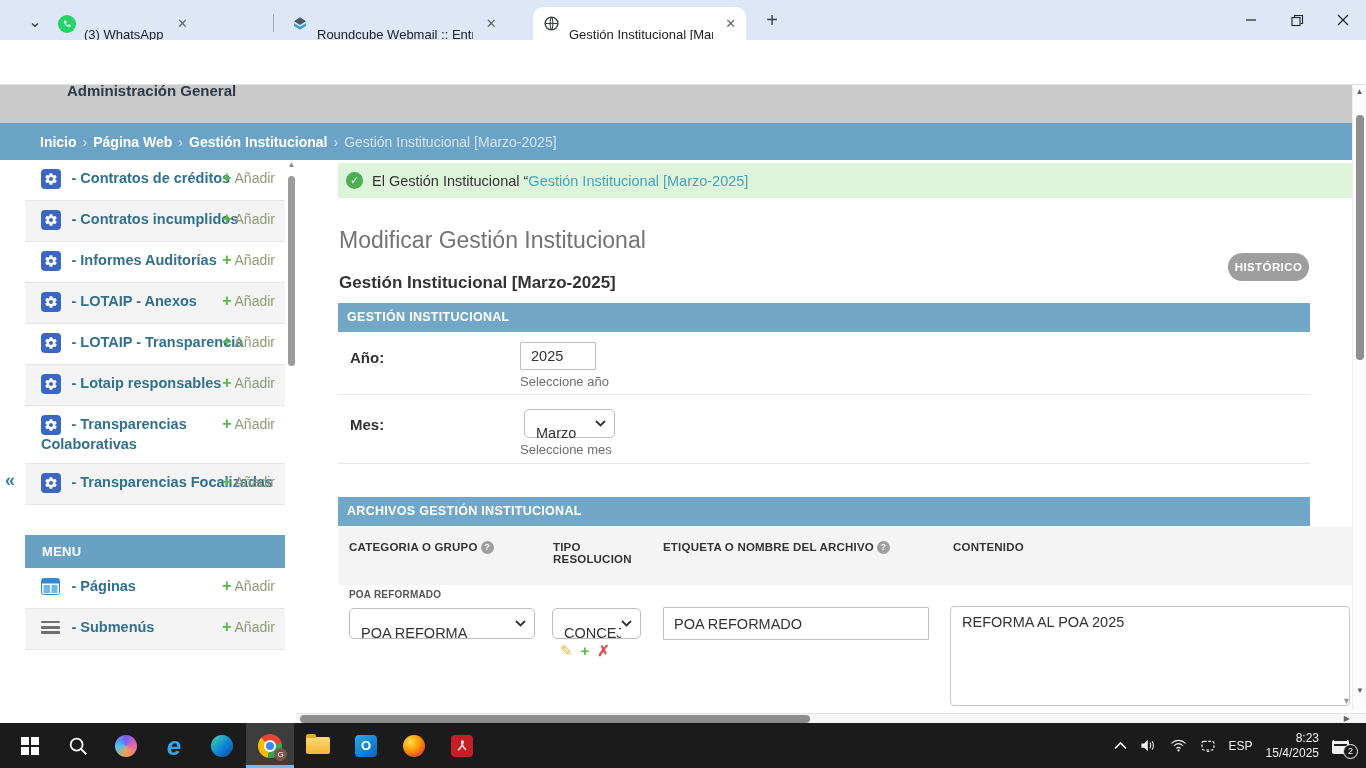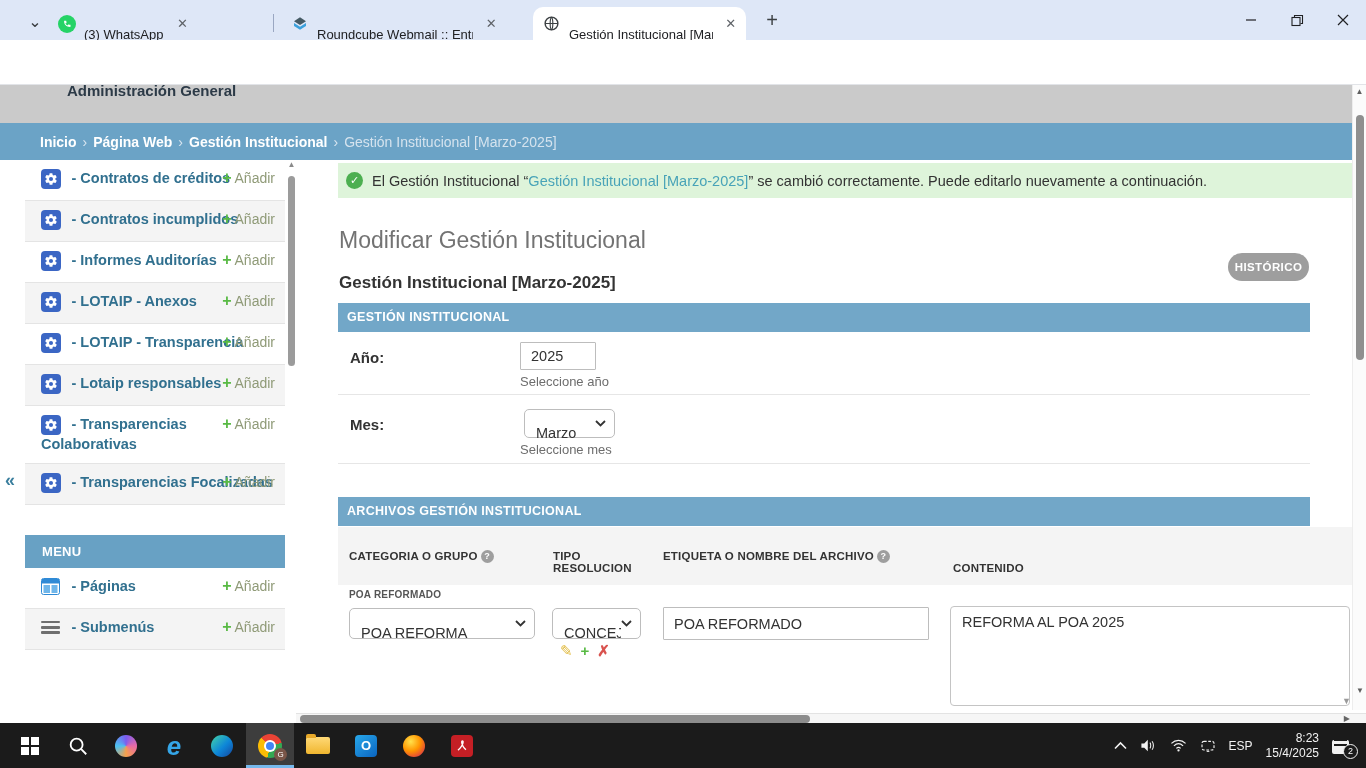--- a/index.html
+++ b/index.html
@@ -69,21 +69,21 @@
   .sec-header { position:absolute; left:0; width:972px; height:29px; background:#72a7c8; color:#fff; font-weight:bold; font-size:12.5px; line-height:29px; padding-left:9px; letter-spacing:.3px; }
   .sec1 { top:143px; }
   .sec2 { top:337px; }
   .f-label { position:absolute; left:12px; font-size:15px; font-weight:bold; color:#333; }
   .f-input { position:absolute; border:1px solid #bdbdbd; border-radius:1px; background:#fff; font-size:14.5px; color:#333; padding:0 10px; font-family:"Liberation Sans",sans-serif; }
   .f-help { position:absolute; font-size:13px; color:#6d6d6d; }
   .f-divider { position:absolute; left:0; width:972px; height:1px; background:#e6e6e6; }
   .sel { position:absolute; border:1px solid #bdbdbd; border-radius:5px; background:#fff; display:flex; align-items:center; padding:0 8px 0 11px; font-size:14.5px; color:#333; }
   .sel .sel-val { flex:1; white-space:nowrap; overflow:hidden;margin-top:18px; }
   .thead { position:absolute; left:0; top:367px; width:1014px; height:58px; background:#f4f4f4; font-size:11.5px; font-weight:bold; color:#333; }
-  .th { position:absolute; top:23px; letter-spacing:.2px; }
+  .th { position:absolute; top:14px; letter-spacing:.2px; }
   .help-ic { display:inline-block; width:13px; height:13px; border-radius:50%; background:#9e9e9e; color:#fff; font-size:9px; line-height:13px; text-align:center; font-weight:bold; margin-left:3px; vertical-align:top; }
   .group-label { position:absolute; left:11px; top:429px; font-size:10px; font-weight:bold; color:#555; letter-spacing:.2px; }
   .row-actions { position:absolute; left:222px; top:482px; display:flex; gap:8px; font-size:15px; }
   .act-edit { color:#e0b93c; }
   .act-add { color:#58ba44; font-weight:bold; }
   .act-del { color:#d9534f; font-weight:bold; }
   .textarea { position:absolute; left:612px; top:446px; width:400px; height:100px; border:1px solid #c4c4c4; border-radius:4px; background:#fff; padding:7px 11px; font-size:14.5px; color:#333; }
   .ta-resize { position:absolute; left:1004px; top:536px; color:#9a9a9a; font-size:9px; }
 
   
@@ -310,21 +310,20 @@
 <div class="sb-scroll">
   <div class="arr">▲</div>
   <div class="sb-thumb"></div>
 </div>
 
 <div class="main">
   <div class="msg-success">
     <span class="check-ic">✓</span>
     <span>El Gestión Institucional “</span>
       <span class="msg-link">Gestión Institucional [Marzo-2025]</span>
-      <span>” se cambió correctamente. Puede editarlo nuevamente a continuación.</span>
   </div>
 
   <h1 class="page-title">Modificar Gestión Institucional</h1>
   <div class="btn-historico">HISTÓRICO</div>
   <h2 class="object-title">Gestión Institucional [Marzo-2025]</h2>
 
   <div class="sec-header sec1">GESTIÓN INSTITUCIONAL</div>
 
   <div class="f-label" style="top:189px;">Año:</div>
   <input class="f-input" style="left: 182px; top: 182px; width: 76px; height: 28px;" value="2025">
@@ -340,21 +339,21 @@
   </div>
   <div class="f-help" style="left:182px; top:282px;">Seleccione mes</div>
   <div class="f-divider" style="top:303px;"></div>
 
   <div class="sec-header sec2">ARCHIVOS GESTIÓN INSTITUCIONAL</div>
 
   <div class="thead">
     <div class="th" style="left:11px;"><span>CATEGORIA O GRUPO</span><span class="help-ic">?</span></div>
     <div class="th" style="left:215px; width:80px;">TIPO RESOLUCION</div>
     <div class="th" style="left:325px;"><span>ETIQUETA O NOMBRE DEL ARCHIVO</span><span class="help-ic">?</span></div>
-    <div class="th" style="left:615px;margin-top:12px;">CONTENIDO</div>
+    <div class="th" style="left:615px;">CONTENIDO</div>
   </div>
 
   <div class="group-label">POA REFORMADO</div>
 
   <div class="sel" style="left:11px; top:448px; width:186px; height:31px;">
     <span class="sel-val">POA REFORMA</span>
     <svg width="11" height="7" viewBox="0 0 11 7">
         <path d="M1 1l4.5 4.5L10 1" stroke="#333" stroke-width="1.8" fill="none"></path>
       </svg>
   </div>

